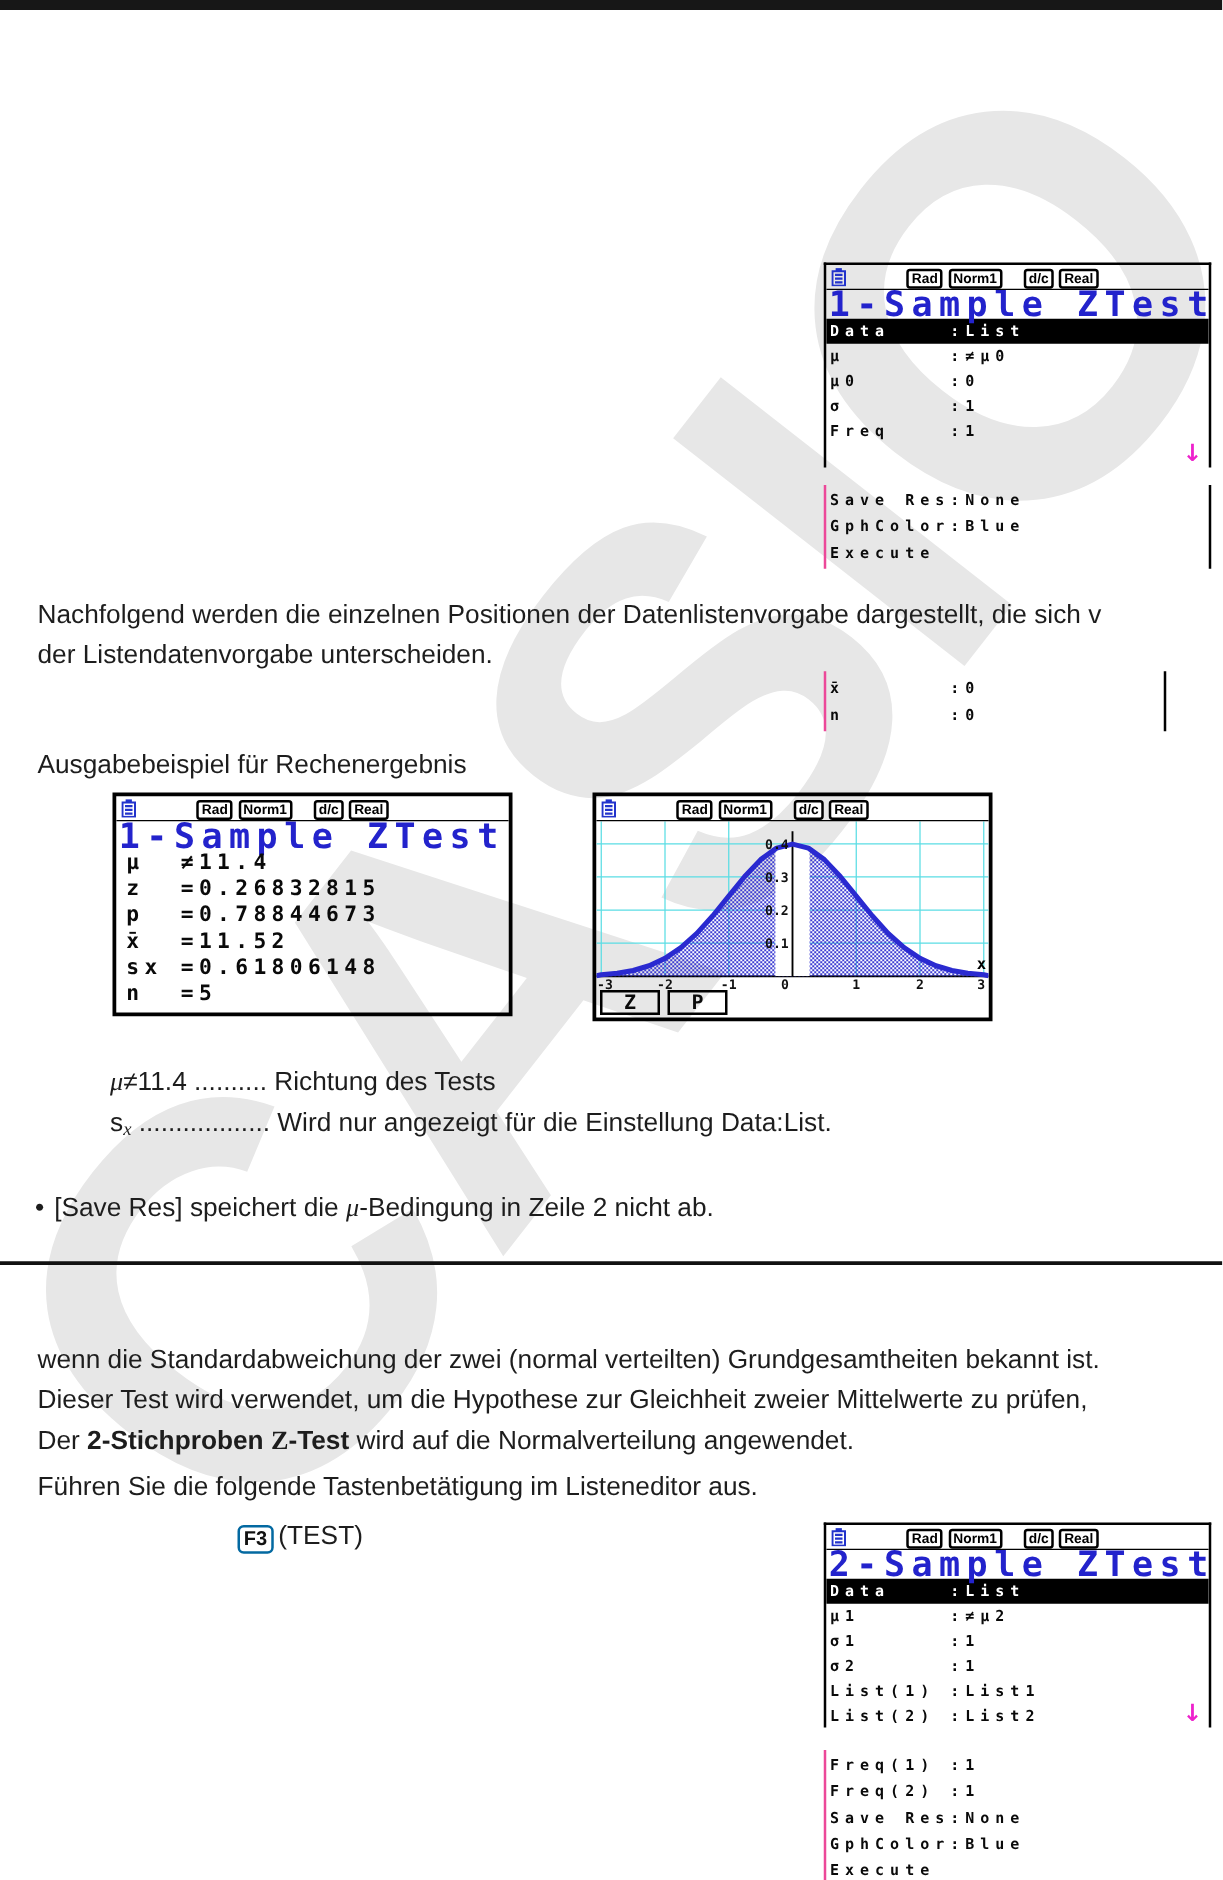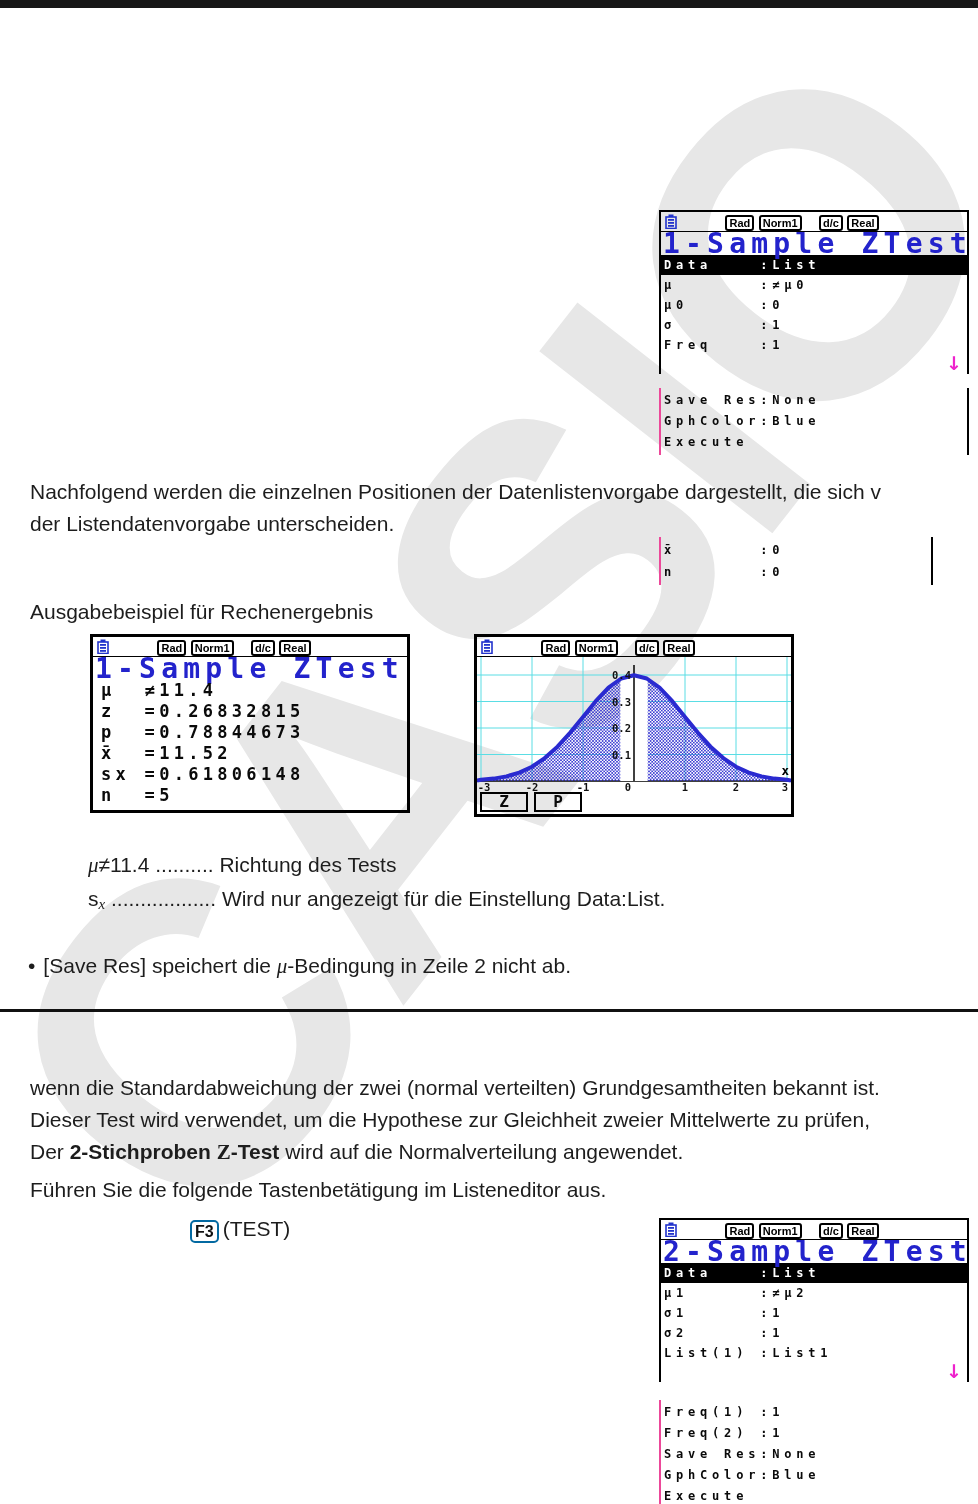--- a/index.html
+++ b/index.html
@@ -239,20 +239,21 @@
         <span class="badge">Norm1</span>
         <span class="badge gap">d/c</span>
         <span class="badge">Real</span>
       </div>
       <div class="ctitle">2-Sample ZTest</div>
       <div class="crow inv">Data    :List</div>
       <div class="crow">μ1      :≠μ2</div>
       <div class="crow">σ1      :1</div>
       <div class="crow">σ2      :1</div>
       <div class="crow">List(1) :List1</div>
+      <div class="crow">List(2) :List2</div>
       <span class="scroll-arrow" style="top:141px;">↓</span>
     </div>
 
     <div class="frag" style="left:659px; top:1400px; width:356px; height:104px;">
       <div class="crow">Freq(1) :1</div>
       <div class="crow">Freq(2) :1</div>
       <div class="crow">Save Res:None</div>
       <div class="crow">GphColor:Blue</div>
       <div class="crow">Execute</div>
     </div>

